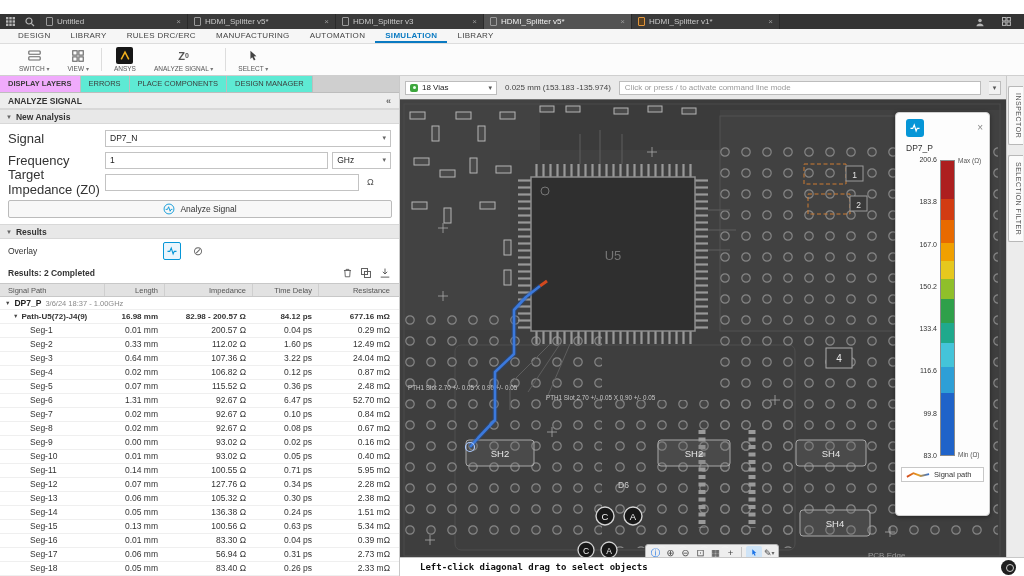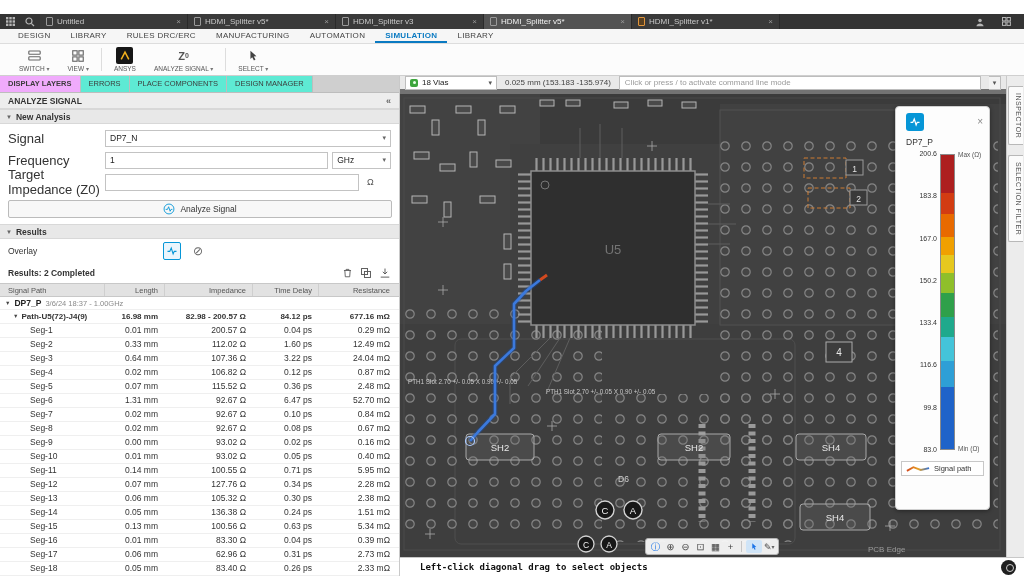--- a/index.html
+++ b/index.html
@@ -97,22 +97,22 @@
   .trow { display:grid; grid-template-columns:104px 60px 88px 66px 78px; border-bottom:1px solid #efefef; }
   .td { font-size:8.5px; color:#333; line-height:13px; height:13px; white-space:nowrap; overflow:hidden; }
   .td.num { text-align:right; padding-right:6px; }
   .td.name { padding-left:30px; }
   .path-row .td { font-weight:bold; font-size:8px; line-height:13px; }
   .path-row .td.name { padding-left:13px; display:flex; align-items:center; gap:3px; }
   .tree-caret { font-size:5.5px; color:#444; }
 
   
   .canvas { position:absolute; left:400px; top:76px; width:606px; height:481px; background:#3b3b3b; }
-  .canvas-topbar { height:18px; background:#e9e9e9; display:flex; align-items:center; gap:8px;
-    padding:0 5px; border-bottom:5px solid #737373; }
+  .canvas-topbar { height:24px; background:#e9e9e9; display:flex; align-items:center; gap:8px;
+    padding:0 5px; border-bottom:1px solid #737373; }
   .vias-dd { display:flex; align-items:center; gap:4px; background:#fff; border:1px solid #bdbdbd;
     height:14px; width:92px; padding:0 4px; font-size:8px; color:#222; }
   .via-ico { width:8px; height:8px; background:#3da63d; border-radius:2px; position:relative; flex:0 0 auto; }
   .via-ico::after { content:""; position:absolute; left:2.5px; top:2.5px; width:3px; height:3px;
     border-radius:50%; background:#eaffea; }
   .vias-dd .caret { margin-left:auto; font-size:7px; color:#555; }
   .coords { font-size:8px; color:#444; white-space:nowrap; }
   .cmdline { flex:1; height:14px; border:1px solid #bdbdbd; background:#fff; font-size:8px;
     padding:0 5px; color:#333; font-family:"Liberation Sans",sans-serif; }
   .cmdline::placeholder { color:#9a9a9a; }
@@ -531,21 +531,21 @@
           <div class="trow">
             <div class="td name">Seg-16</div>
             <div class="td num">0.01 mm</div>
             <div class="td num">83.30 Ω</div>
             <div class="td num">0.04 ps</div>
             <div class="td num">0.39 mΩ</div>
           </div>
           <div class="trow">
             <div class="td name">Seg-17</div>
             <div class="td num">0.06 mm</div>
-            <div class="td num">62.96 Ω</div>
+            <div class="td num">56.94 Ω</div>
             <div class="td num">0.31 ps</div>
             <div class="td num">2.73 mΩ</div>
           </div>
           <div class="trow">
             <div class="td name">Seg-18</div>
             <div class="td num">0.05 mm</div>
             <div class="td num">83.40 Ω</div>
             <div class="td num">0.26 ps</div>
             <div class="td num">2.33 mΩ</div>
           </div>

